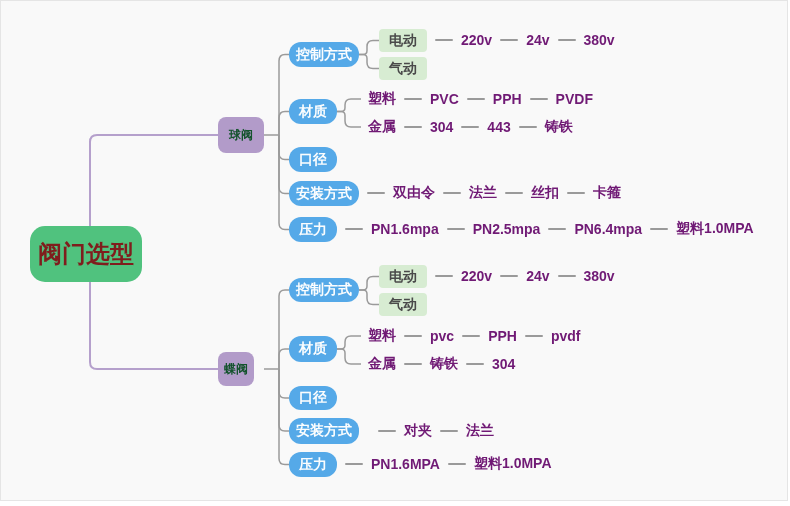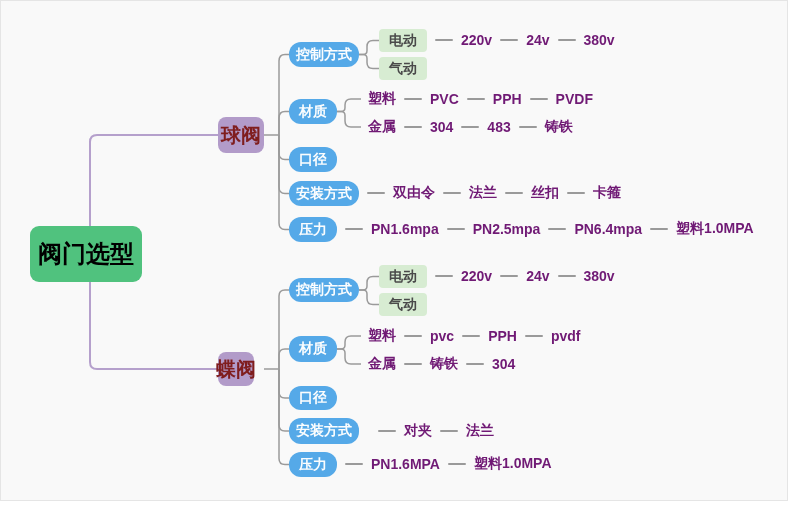--- a/index.html
+++ b/index.html
@@ -2,22 +2,22 @@
 <html><head>
 <meta charset="utf-8">
 <style>
   html,body{margin:0;padding:0;background:#ffffff;}
   body{font-family:"Liberation Sans","DejaVu Sans",sans-serif;}
   #stage{position:relative;width:790px;height:506px;background:#ffffff;overflow:hidden;}
   .canvas{position:absolute;left:0;top:0;width:786px;height:499px;background:#f9f9f9;border:1px solid #e5e5e5;}
   svg.lines{position:absolute;left:0;top:0;pointer-events:none;}
   .node{position:absolute;display:flex;align-items:center;justify-content:center;
         font-weight:bold;box-sizing:border-box;white-space:nowrap;cursor:default;}
-  .root{background:#50c27e;border-radius:9px;font-size:24px;color:#000000;}
-  .branch{background:#b29bc9;border-radius:8px;font-size:20px;color:#7f1d1d;}
+  .root{background:#50c27e;border-radius:15px;font-size:24px;color:#7f1d1d;}
+  .branch{background:#b29bc9;border-radius:8px;font-size:12px;color:#14532d;}
   .cat{background:#55a9e8;border-radius:12px;font-size:14px;color:#fbfdfe;}
   .leafbox{background:#d7ecd2;border-radius:4px;font-size:14px;color:#4a4a4a;}
   .row{position:absolute;display:flex;align-items:center;height:20px;font-size:14px;
        font-weight:bold;color:#701a75;white-space:nowrap;}
   .dash{width:18px;height:2px;background:#9a9a9a;border-radius:1px;margin:0 8px;flex:none;}
 </style>
 </head>
 <body>
 
 <div id="stage">
@@ -81,21 +81,21 @@
       <span>PPH</span>
       <span class="dash"></span>
       <span>PVDF</span>
     </div>
 
     <div class="row" style="left:367px;top:116px;">
       <span>金属</span>
       <span class="dash"></span>
       <span>304</span>
       <span class="dash"></span>
-      <span>483</span>
+      <span>443</span>
       <span class="dash"></span>
       <span>铸铁</span>
     </div>
 
     <div class="node cat" style="left:288px;top:146px;width:48px;height:25px;">口径</div>
 
     <div class="node cat" style="left:288px;top:180px;width:70px;height:25px;">安装方式</div>
 
     <div class="row" style="left:358px;top:182px;align-items:center;">
       <span class="dash"></span>

